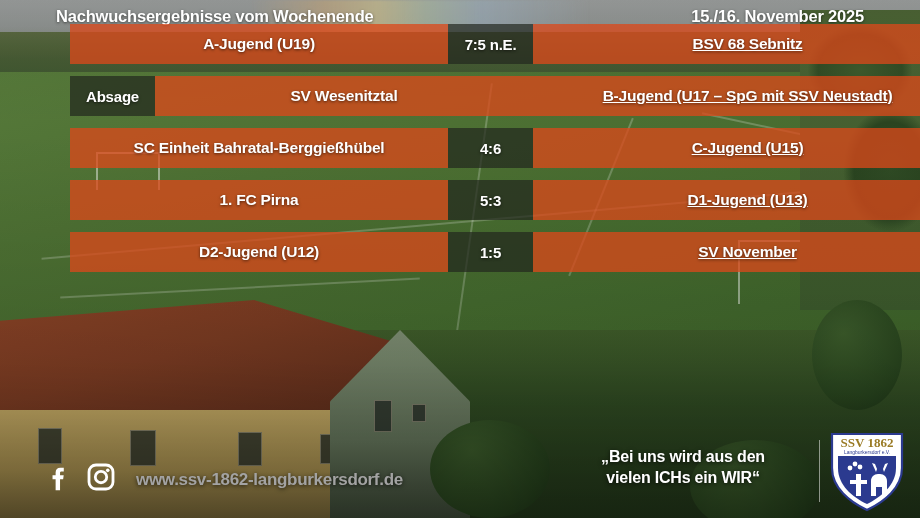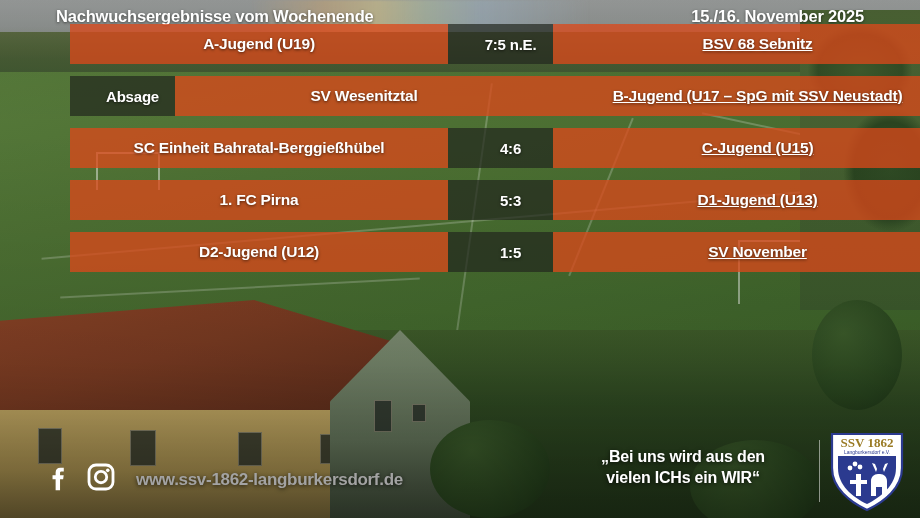--- a/index.html
+++ b/index.html
@@ -157,21 +157,20 @@
     overflow: hidden;
   }
   .cell-home {
     width: 378px;
     background: rgba(219, 72, 26, 0.76);
   }
   .cell-score {
     width: 85px;
     background: rgba(34, 38, 30, 0.70);
     font-size: 15px;
-    padding-left: 20px;
   }
   .cell-away {
     flex: 1;
     background: rgba(219, 72, 26, 0.76);
     text-decoration: underline;
   }
 
   
   .footer {
     position: absolute;

